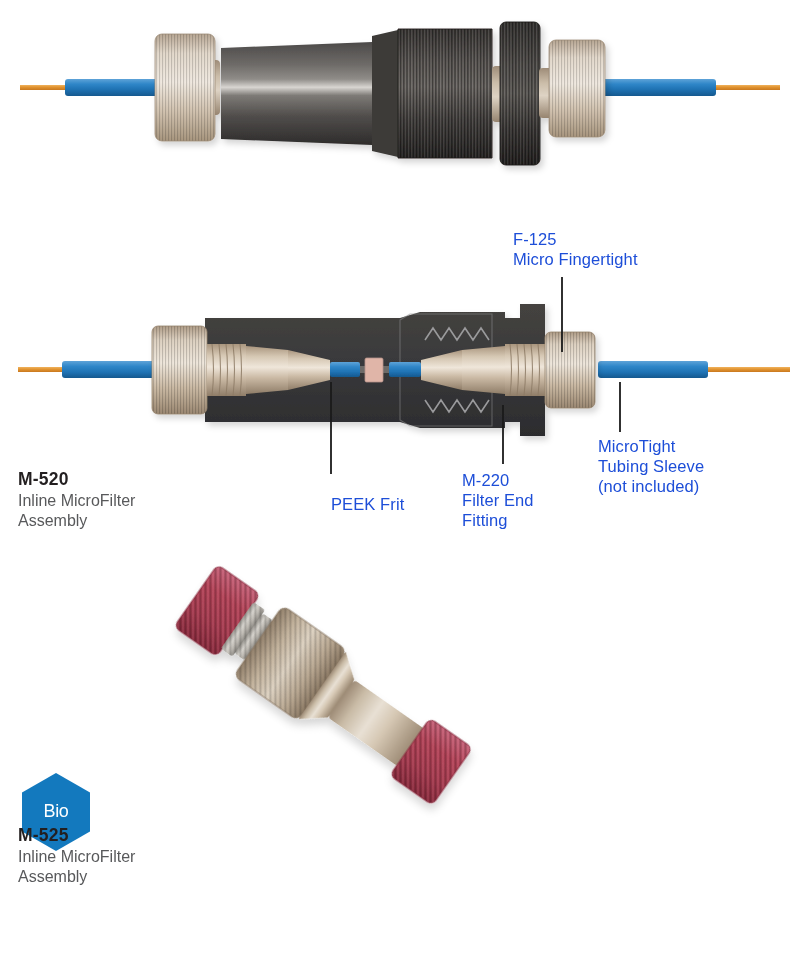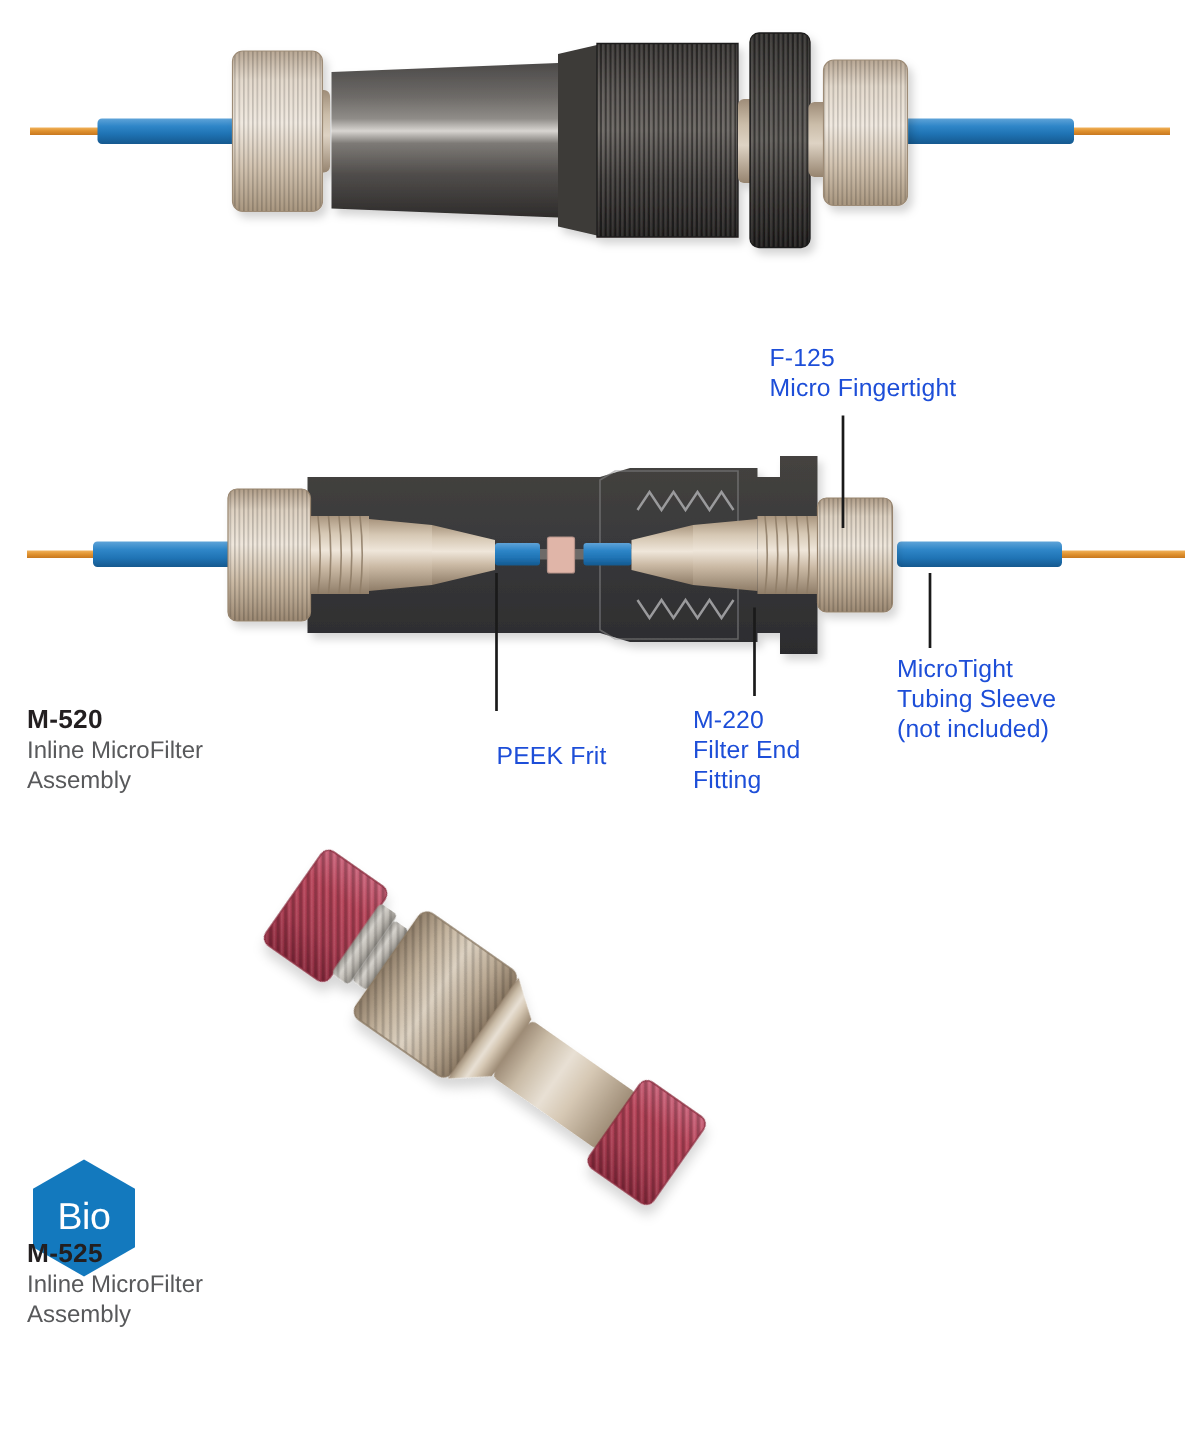--- a/index.html
+++ b/index.html
@@ -53,21 +53,21 @@
     width: 100%; height: 100%;
     display: block;
   }
   .bio-badge .bio-text {
     position: absolute;
     left: 0; top: 0; right: 0; bottom: 0;
     display: flex;
     align-items: center;
     justify-content: center;
     color: #ffffff;
-    font-size: 25px;
+    font-size: 18px;
     font-family: "Liberation Sans", sans-serif;
     letter-spacing: -0.3px;
     padding-bottom: 2px;
   }
   svg { display: block; overflow: visible; }
 </style>
 </head>
 <body>
 
 <div id="page">

